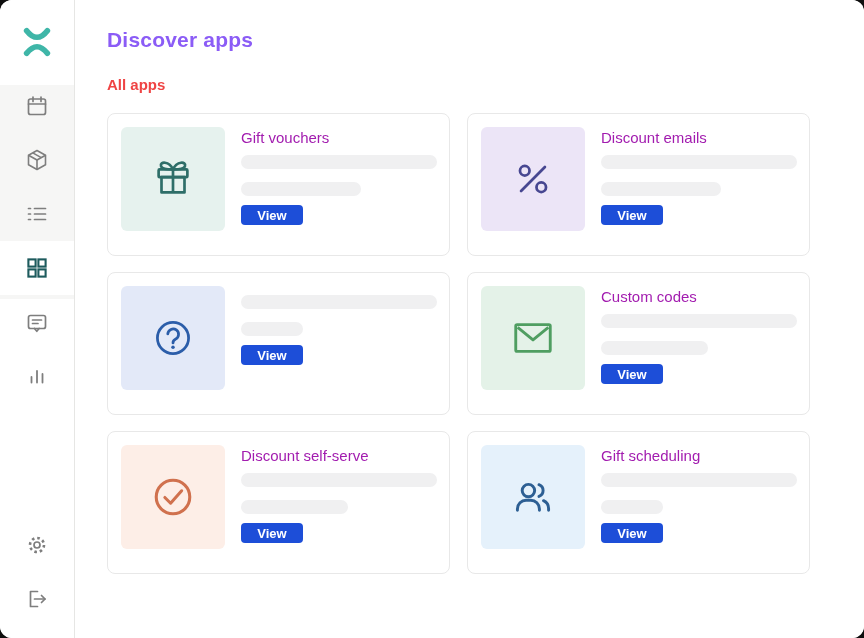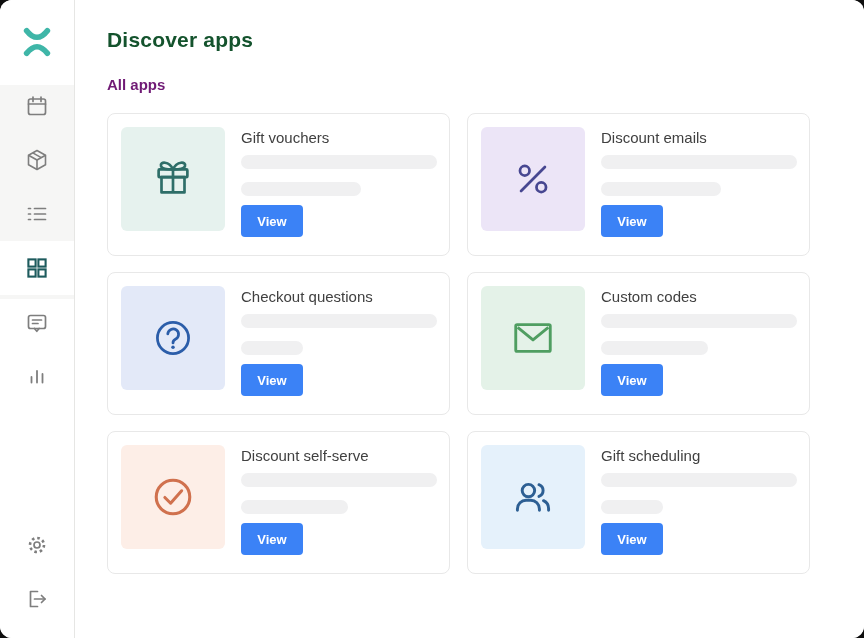--- a/index.html
+++ b/index.html
@@ -9,34 +9,34 @@
     border-radius:12px; overflow:hidden; display:flex;
   }
   
   .sidebar { position:relative; width:75px; flex:0 0 75px; background:#ffffff; border-right:1px solid #e6e6e4; }
   .sidebar .gray-section { position:absolute; left:0; top:85px; width:74px; height:214px; background:#f6f6f5; }
   .sidebar .active-row { position:absolute; left:0; top:241px; width:74px; height:54px; background:#ffffff; }
   .nav-item { position:absolute; left:0; width:74px; height:54px; display:flex; align-items:center; justify-content:center; cursor:pointer; }
   .logo-wrap { position:absolute; left:0; top:20px; width:74px; height:44px; display:flex; align-items:center; justify-content:center; }
   
   .main { flex:1; padding:28px 0 0 32px; background:#ffffff; }
-  .page-title { font-size:21px; font-weight:700; color:#14532d; letter-spacing:0.2px; }
-  .section-label { margin-top:24px; font-size:15px; font-weight:700; color:#701a75; }
+  .page-title { font-size:21px; font-weight:700; color:#8b5cf6; letter-spacing:0.2px; }
+  .section-label { margin-top:24px; font-size:15px; font-weight:700; color:#ef4444; }
   .cards { margin-top:20px; display:grid; grid-template-columns:343px 343px; grid-auto-rows:143px; column-gap:17px; row-gap:16px; }
   .card { background:#fff; border:1px solid #e8e8e8; border-radius:8px; padding:13px; display:flex; }
   .tile { width:104px; height:104px; border-radius:6px; flex:0 0 104px; display:flex; align-items:center; justify-content:center; }
   .card-body { margin-left:16px; flex:1; display:flex; flex-direction:column; align-items:flex-start; }
-  .card-title { margin-top:2px; font-size:15px; font-weight:400; color:#404040; }
+  .card-title { margin-top:2px; font-size:15px; font-weight:400; color:#a21caf; }
   .bar { height:14px; border-radius:7px; background:#f0f0f1; }
   .bar-1 { margin-top:9px; width:196px; }
   .bar-2 { margin-top:13px; }
   .w-md { width:120px; } .w-sm { width:62px; } .w-m2 { width:107px; }
   .view-btn {
-    margin-top:9px; width:62px; height:32px; border:none; border-radius:4px;
-    background:#3b82f6; color:#ffffff; font-size:13px; font-weight:600;
+    margin-top:9px; width:62px; height:20px; border:none; border-radius:4px;
+    background:#1d4ed8; color:#ffffff; font-size:13px; font-weight:600;
     font-family:"Liberation Sans", sans-serif; cursor:pointer; display:flex; align-items:center; justify-content:center;
   }
   svg { display:block; }
 </style>
 </head>
 <body>
 
 <div class="app">
 
   <nav class="sidebar">
@@ -187,21 +187,20 @@
         <div class="tile" style="background:#e3e9f8;">
           <span>
             <svg width="44" height="44" viewBox="0 0 48 48" fill="none" stroke="#2b5da9" stroke-width="3" stroke-linecap="round">
               <circle cx="24" cy="24" r="17"></circle>
               <path d="M18.3 19.4 a5.9 5.9 0 1 1 8.3 6 c-1.9 1 -2.6 2.1 -2.6 4"></path>
               <circle cx="24" cy="34.2" r="1.9" fill="#2b5da9" stroke="none"></circle>
             </svg>
           </span>
         </div>
         <div class="card-body">
-          <div class="card-title">Checkout questions</div>
           <div class="bar bar-1"></div>
           <div class="bar bar-2 w-sm"></div>
           <button class="view-btn">View</button>
         </div>
       </div>
 
       <div class="card">
         <div class="tile" style="background:#e4f2e8;">
           <span>
             <svg width="46" height="46" viewBox="0 0 48 48" fill="none" stroke="#4f9e61" stroke-width="3" stroke-linejoin="round">

